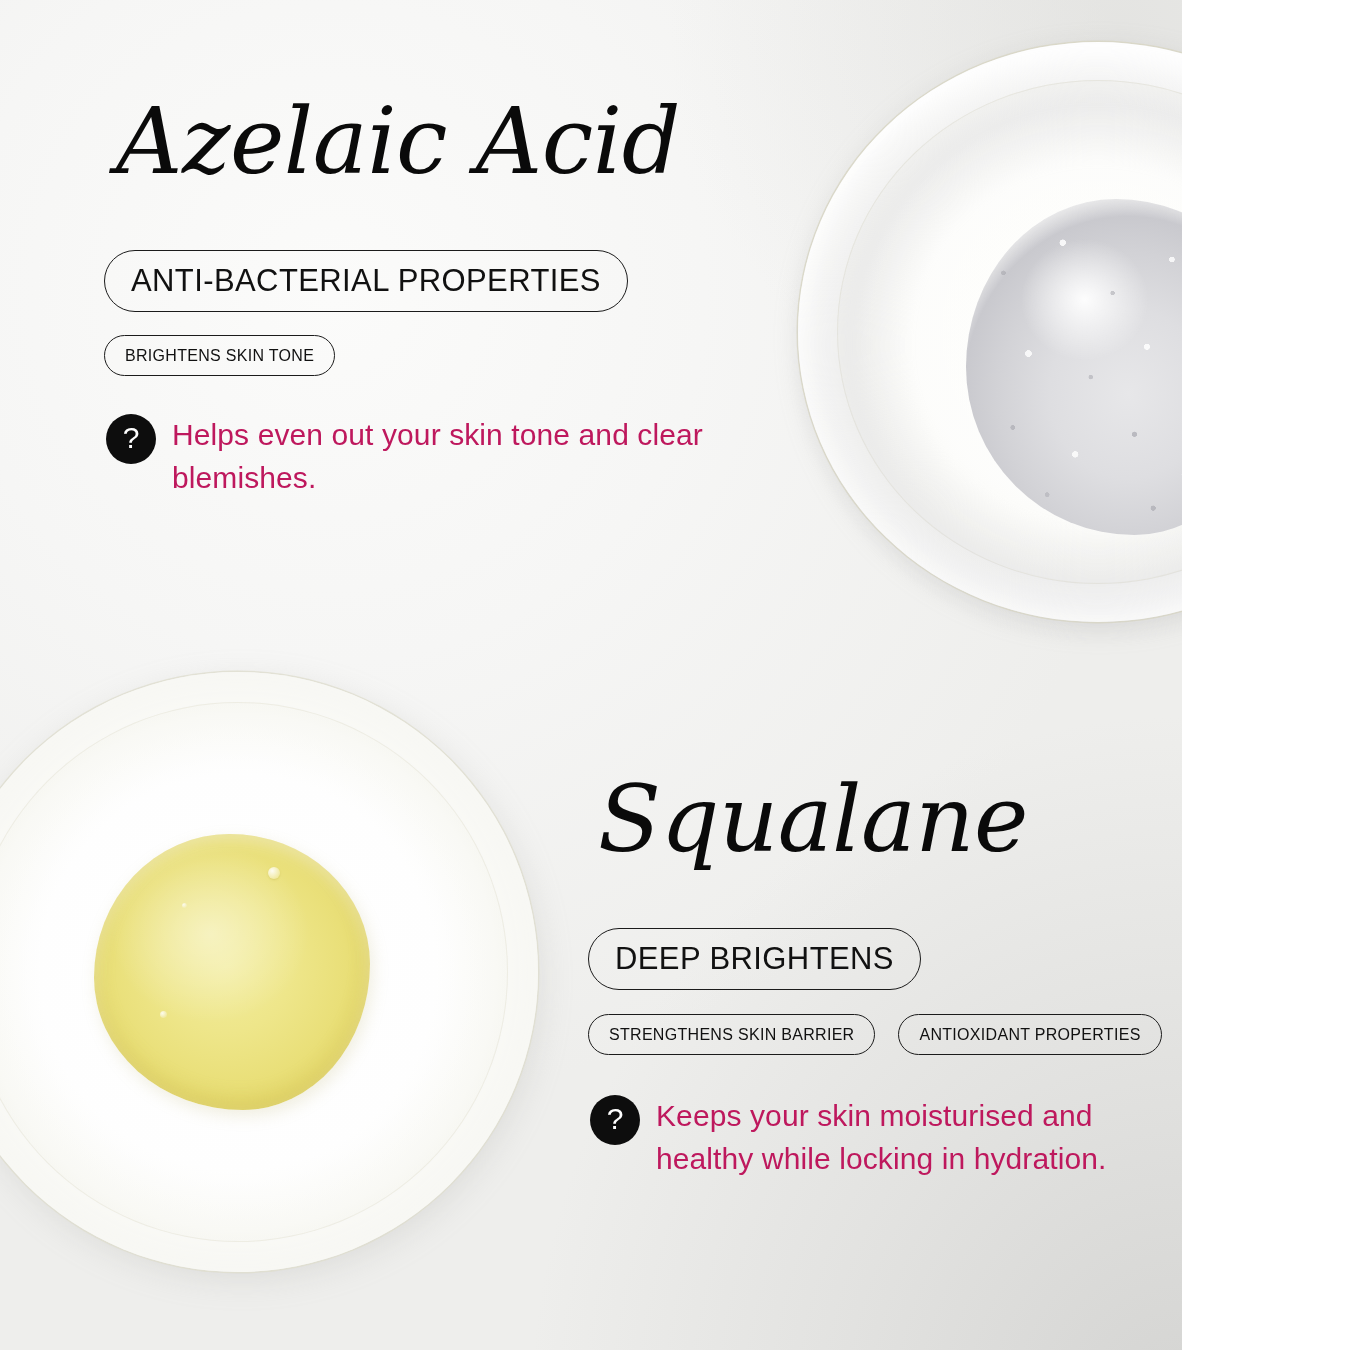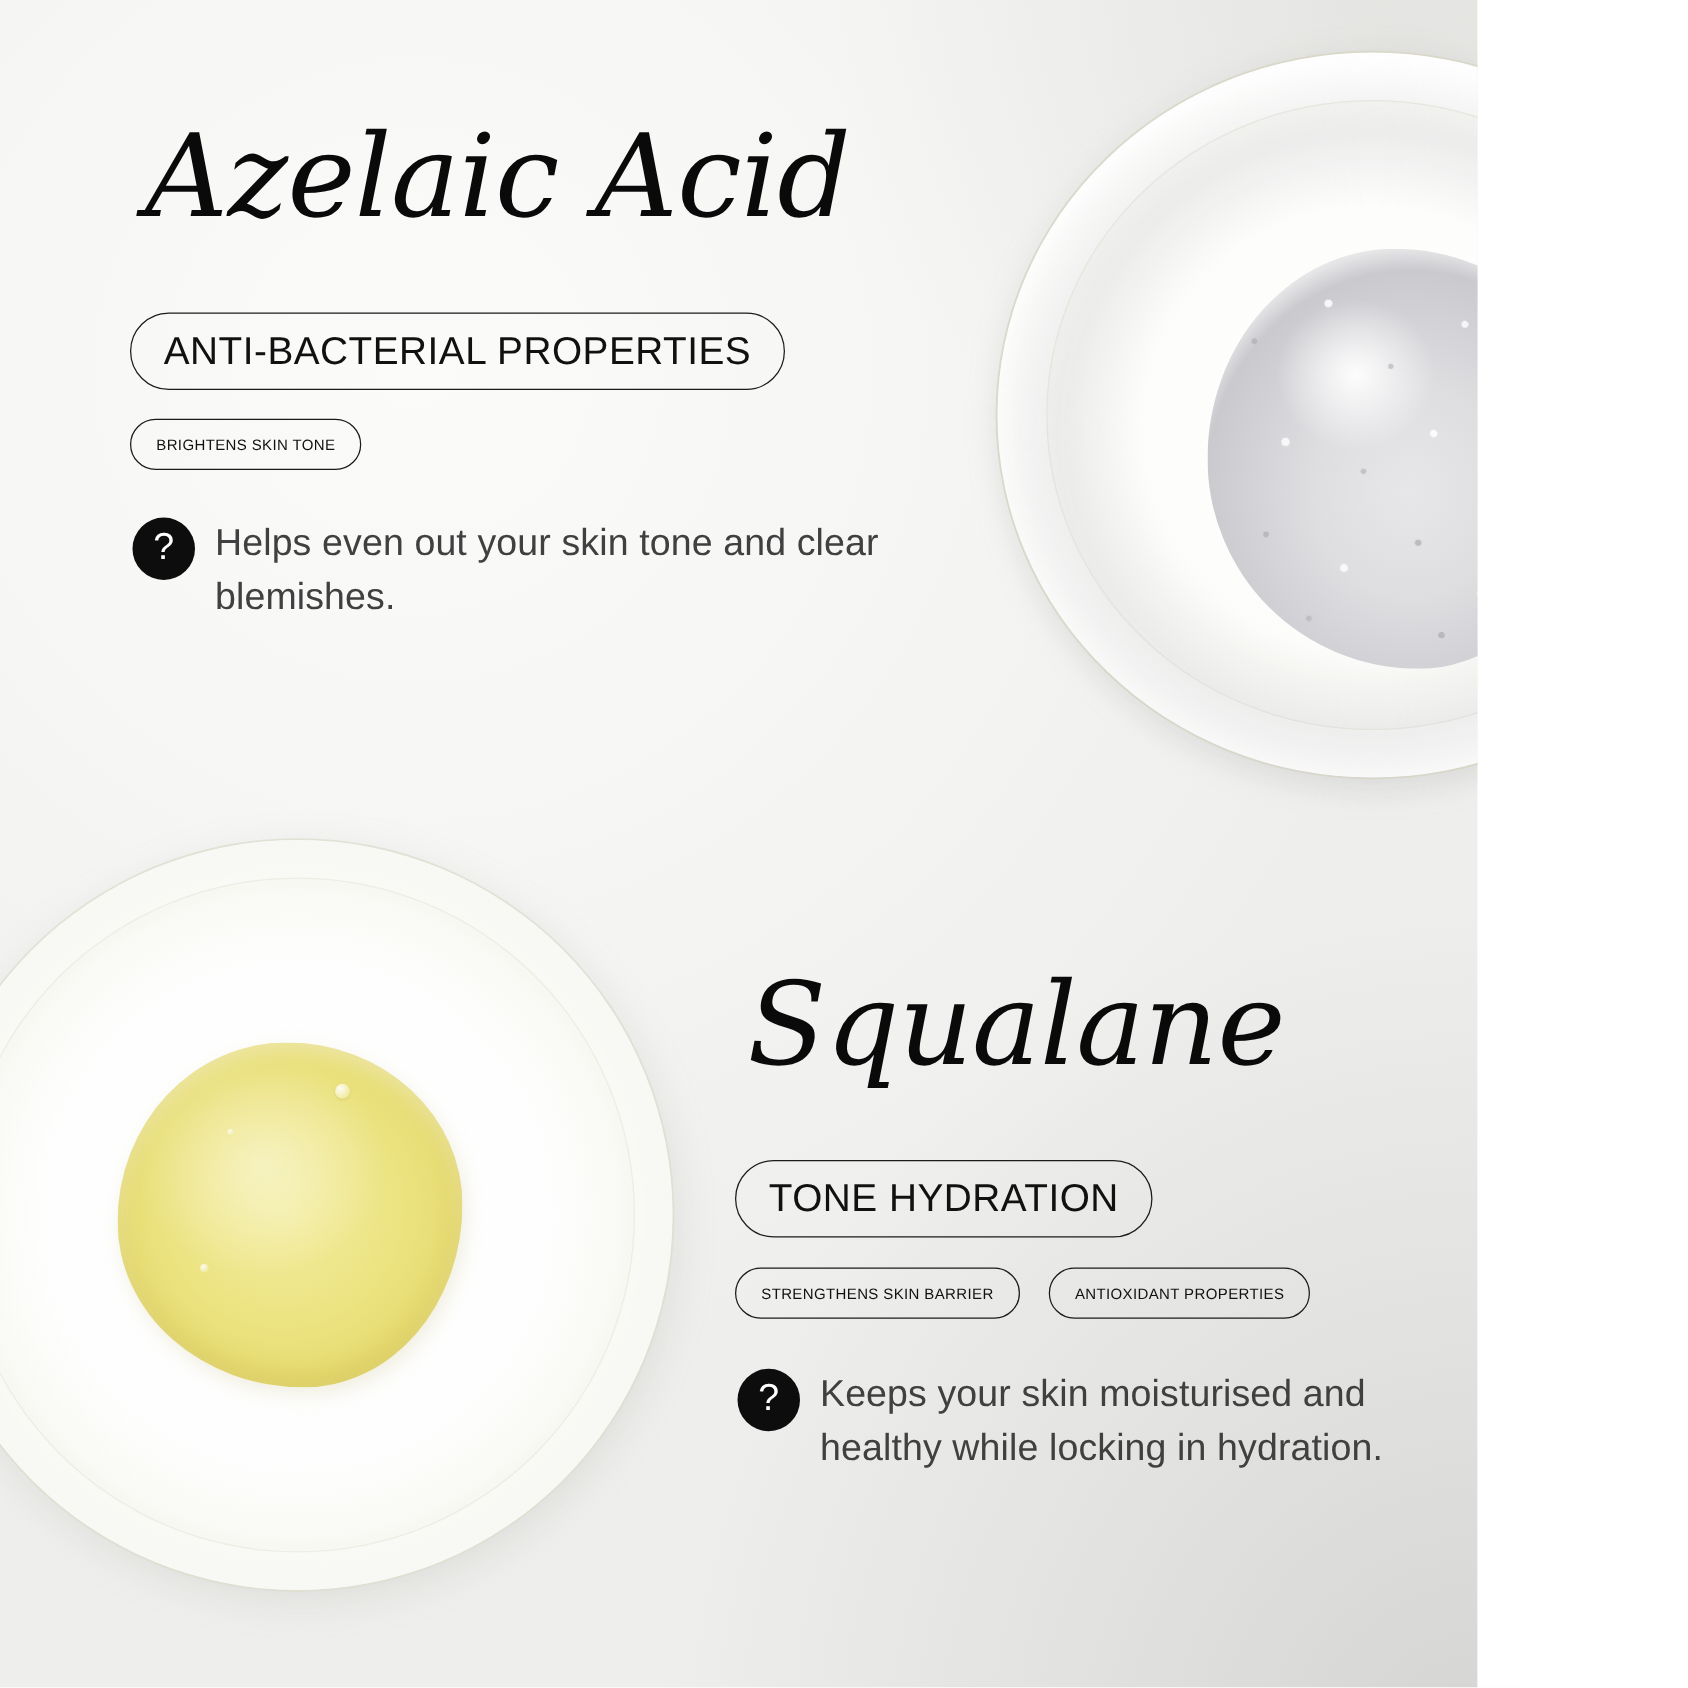--- a/index.html
+++ b/index.html
@@ -205,21 +205,21 @@
     font-weight: 400;
     white-space: nowrap;
   }
   .pill-primary {
     font-size: 31px;
     letter-spacing: 0.4px;
     height: 62px;
     padding: 0 26px;
   }
   .pill-secondary {
-    font-size: 12px;
+    font-size: 16px;
     letter-spacing: 0.3px;
     height: 41px;
     padding: 0 20px;
     border-width: 1.4px;
   }
 
   .pill-row {
     display: flex;
     gap: 23px;
     align-items: center;
@@ -244,21 +244,21 @@
     font-size: 30px;
     font-weight: 400;
     line-height: 1;
     padding-bottom: 2px;
     box-sizing: border-box;
   }
   .note-text {
     font-family: "Liberation Sans", sans-serif;
     font-size: 30px;
     font-weight: 300;
-    color: #404040;
+    color: #be185d;
     line-height: 1.42;
     letter-spacing: 0.1px;
     max-width: 620px;
   }
 
   
   #azelaic-block { left: 104px; top: 96px; }
   #azelaic-title { font-size: 92px; margin: 0 0 0 12px; }
   #azelaic-pills-primary { margin-top: 62px; }
   #azelaic-pills-secondary { margin-top: 23px; }
@@ -314,21 +314,21 @@
       <div class="note-icon">?</div>
       <div class="note-text">Helps even out your skin tone and clear blemishes.</div>
     </div>
   </div>
 
   <div class="section" id="squalane-block">
 
     <div class="ingredient-title" id="squalane-title">Squalane</div>
 
     <div class="pill-row" id="squalane-pills-primary">
-      <div class="pill pill-primary">TONE HYDRATION</div>
+      <div class="pill pill-primary">DEEP BRIGHTENS</div>
     </div>
 
     <div class="pill-row" id="squalane-pills-secondary">
       <div class="pill pill-secondary">STRENGTHENS SKIN BARRIER</div>
       <div class="pill pill-secondary">ANTIOXIDANT PROPERTIES</div>
     </div>
 
     <div class="note" id="squalane-note">
       <div class="note-icon">?</div>
       <div class="note-text">Keeps your skin moisturised and healthy while locking in hydration.</div>

